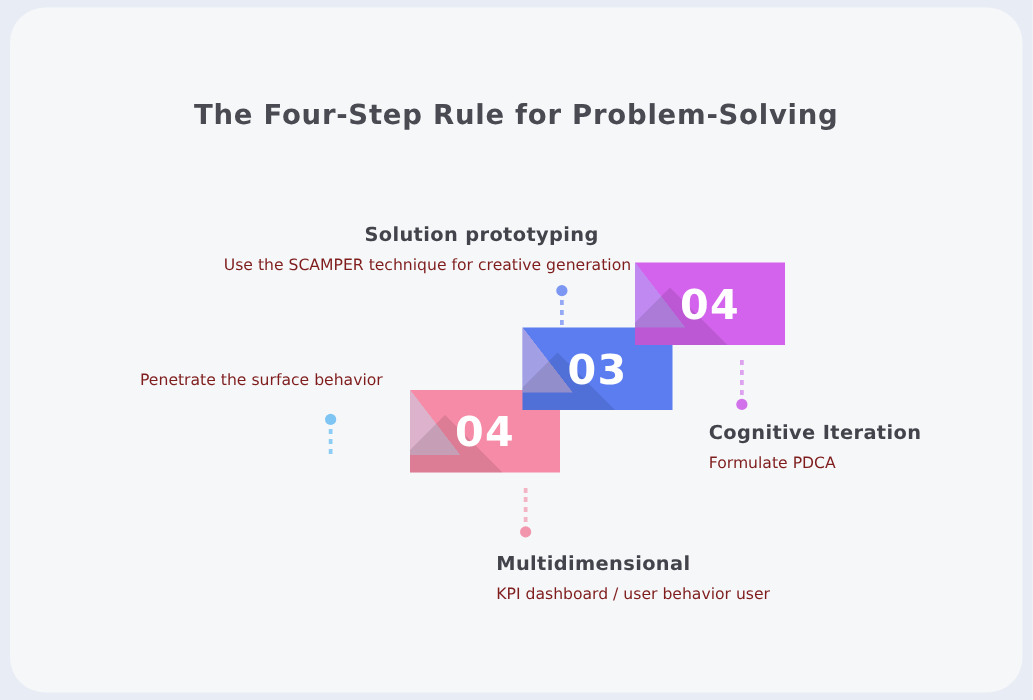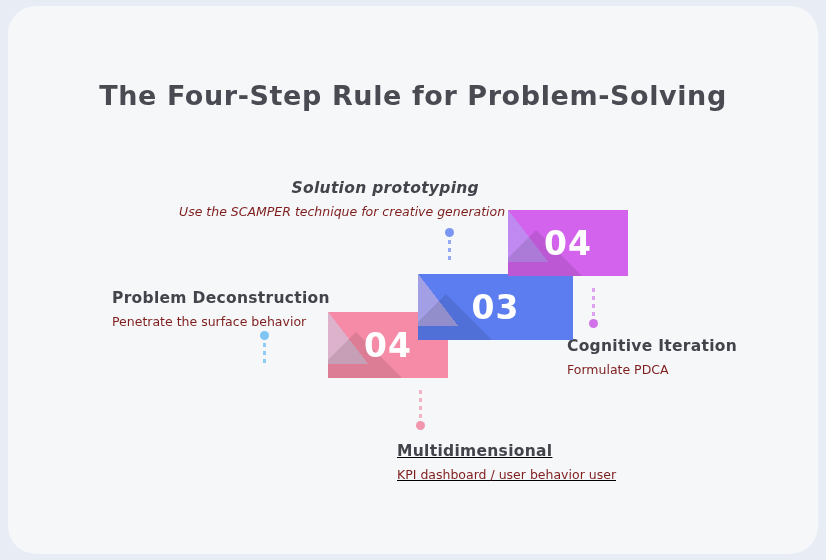--- a/index.html
+++ b/index.html
@@ -22,21 +22,21 @@
     background: #f6f7f9;
     border-radius: 28px;
     overflow: hidden;
   }
   .title {
     position: absolute;
     left: 0;
     top: 74px;
     width: 810px;
     text-align: center;
-    font-size: 27px;
+    font-size: 22px;
     font-weight: bold;
     color: #4a4a52;
     letter-spacing: 0.6px;
   }
 
   
   .step {
     position: absolute;
     width: 120px;
     height: 66px;
@@ -130,54 +130,53 @@
 
   <div class="title">The Four-Step Rule for Problem-Solving</div>
 
 
   <div class="conn up" style="left:255px; top:329px; height:32px; z-index:6;">
     <div class="line" style="background:repeating-linear-gradient(to bottom,#8dcdf5 0 4px,transparent 4px 8px);"></div>
     <div class="dot" style="background:#7ec5f3;"></div>
   </div>
 
   <div class="label" style="left:104px; top:283px;">
-    <div class="head">Problem Deconstruction</div>
     <div class="sub">Penetrate the surface behavior</div>
   </div>
 
   <div class="step" style="left:320px; top:306px; z-index:20;">
     <div class="face" style="background:#f58ba6;"></div>
     <div class="tint" style="background:linear-gradient(to bottom left,transparent 49.5%,#bfe2fa 50%);"></div>
     <div class="longshadow"></div>
     <div class="num">04</div>
   </div>
 
   <div class="conn down" style="left:411px; top:384px; height:36px; z-index:6;">
     <div class="line" style="background:repeating-linear-gradient(to bottom,#f3b4c5 0 4px,transparent 4px 8px);"></div>
     <div class="dot" style="background:#f296ae;"></div>
   </div>
 
-  <div class="label" style="left:389px; top:436px;text-decoration:underline;">
+  <div class="label" style="left:389px; top:436px;">
     <div class="head">Multidimensional</div>
     <div class="sub">KPI dashboard / user behavior user</div>
   </div>
 
-  <div class="step" style="left:410px; top:268px; z-index:30;padding-left:35px;">
+  <div class="step" style="left:410px; top:256px; z-index:30;">
     <div class="face" style="background:#5b7df0;"></div>
     <div class="tint" style="background:linear-gradient(to bottom left,transparent 49.5%,#fbc9d6 50%);"></div>
     <div class="longshadow"></div>
     <div class="num">03</div>
   </div>
 
   <div class="conn up" style="left:440px; top:226px; height:32px; z-index:6;">
     <div class="line" style="background:repeating-linear-gradient(to bottom,#95a9f5 0 4px,transparent 4px 8px);"></div>
     <div class="dot" style="background:#7b97f3;"></div>
   </div>
 
-  <div class="label" style="left:171px; top:173px; width:300px;font-style:italic;">
+  <div class="label" style="left:171px; top:173px; width:300px;">
     <div class="head right" style="text-align:right;">
       <span class="head">Solution prototyping</span>
     </div>
     <div class="sub">Use the SCAMPER technique for creative generation</div>
   </div>
 
   <div class="step" style="left:500px; top:204px; z-index:40;">
     <div class="face" style="background:#d363ec;"></div>
     <div class="tint" style="background:linear-gradient(to bottom left,transparent 49.5%,#a8b8f7 50%);"></div>
     <div class="longshadow"></div>

